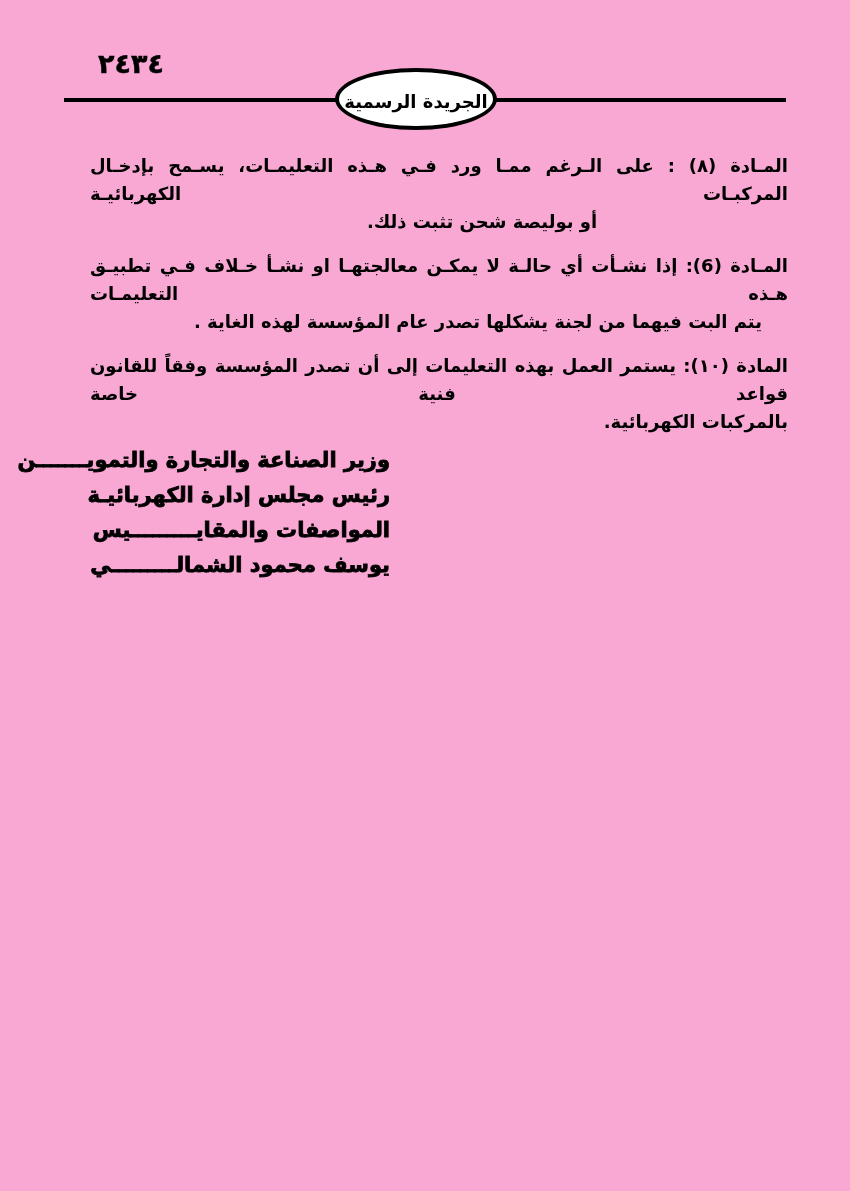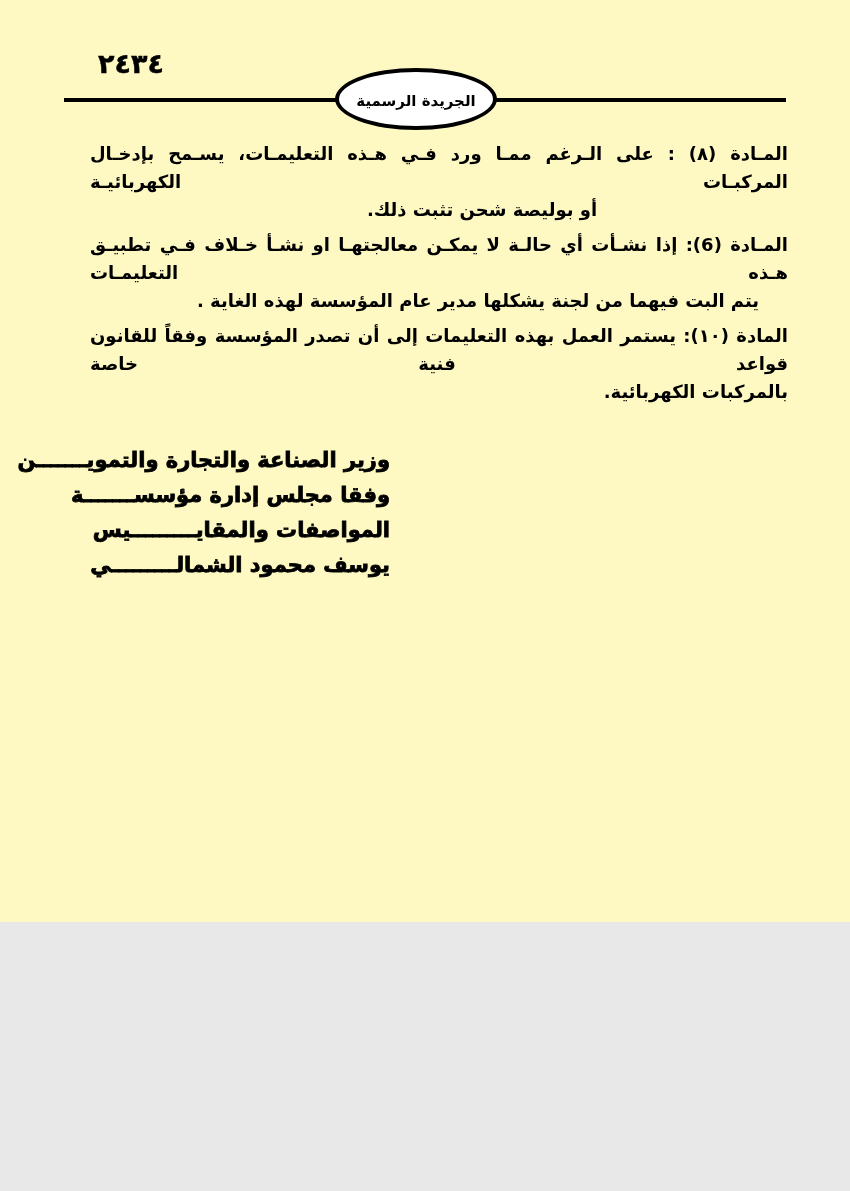--- a/index.html
+++ b/index.html
@@ -3,23 +3,23 @@
 <meta charset="utf-8">
 <style>
   html,body{margin:0;padding:0;}
   body{
     background:#e8e8e8;
     font-family:"DejaVu Sans", sans-serif;
   }
   .page{
     position:relative;
     width:850px;
-    height:922px;
+    height:1191px;
     margin:0 auto;
-    background:#fef9c3;
+    background:#f9a8d4;
     color:#000;
     overflow:hidden;
   }
   
   .page-number{
     position:absolute;
     left:98px;
     top:48px;
     font-size:27px;
     font-weight:bold;
@@ -43,21 +43,21 @@
     height:62px;
     background:#ffffff;
     border:4px solid #000;
     border-radius:50%;
     display:flex;
     align-items:center;
     justify-content:center;
     box-sizing:border-box;
   }
   .gazette-title{
-    font-size:15px;
+    font-size:18px;
     font-weight:bold;
     direction:rtl;
     padding-top:4px;
     white-space:nowrap;
   }
   
   .articles{
     position:absolute;
     left:90px;
     top:136px;
@@ -74,21 +74,21 @@
     text-align:justify;
     text-align-last:justify;
   }
   .l-center{
     text-align:center;
   }
   .indent-r26{ padding-right:26px; }
   .c-a8{ padding-left:86px; }
   .c-a9{ padding-left:78px; }
   .c-a10{ padding-left:28px;text-align:right; }
-  .article{ margin:4px 0 7px 0; }
+  .article{ margin:16px 0 7px 0; }
   .article .label{ white-space:nowrap; }
   
   .signature{
     position:absolute;
     left:90px;
     top:443px;
     width:300px;
     direction:rtl;
     text-align:right;
     font-size:21px;
@@ -119,33 +119,33 @@
         <span>على الـرغم ممـا ورد فـي هـذه التعليمـات، يسـمح بإدخـال المركبـات الكهربائيـة</span>
       </div>
       <div class="line l-center c-a8">أو بوليصة شحن تثبت ذلك.</div>
     </div>
 
     <div class="article">
       <div class="line l-just">
         <span class="label">المـادة (6):</span>
         <span>إذا نشـأت أي حالـة لا يمكـن معالجتهـا او نشـأ خـلاف فـي تطبيـق هـذه التعليمـات</span>
       </div>
-      <div class="line l-center c-a9">يتم البت فيهما من لجنة يشكلها مدير عام المؤسسة لهذه الغاية .</div>
+      <div class="line l-center c-a9">يتم البت فيهما من لجنة يشكلها تصدر عام المؤسسة لهذه الغاية .</div>
     </div>
 
     <div class="article">
       <div class="line l-just">
         <span class="label">المادة (١٠):</span>
         <span>يستمر العمل بهذه التعليمات إلى أن تصدر المؤسسة وفقاً للقانون قواعد فنية خاصة</span>
       </div>
       <div class="line l-center c-a10">بالمركبات الكهربائية.</div>
     </div>
 
   </div>
 
   <div class="signature">
     <div class="sig-line">وزير الصناعة والتجارة والتمويـــــــن</div>
-    <div class="sig-line">وفقا مجلس إدارة مؤسســـــــة</div>
+    <div class="sig-line">رئيس مجلس إدارة الكهربائيـة</div>
     <div class="sig-line">المواصفات والمقايـــــــــيس</div>
     <div class="sig-line">يوسف محمود الشمالـــــــــي</div>
   </div>
 
 </div>
 
 </body></html>

